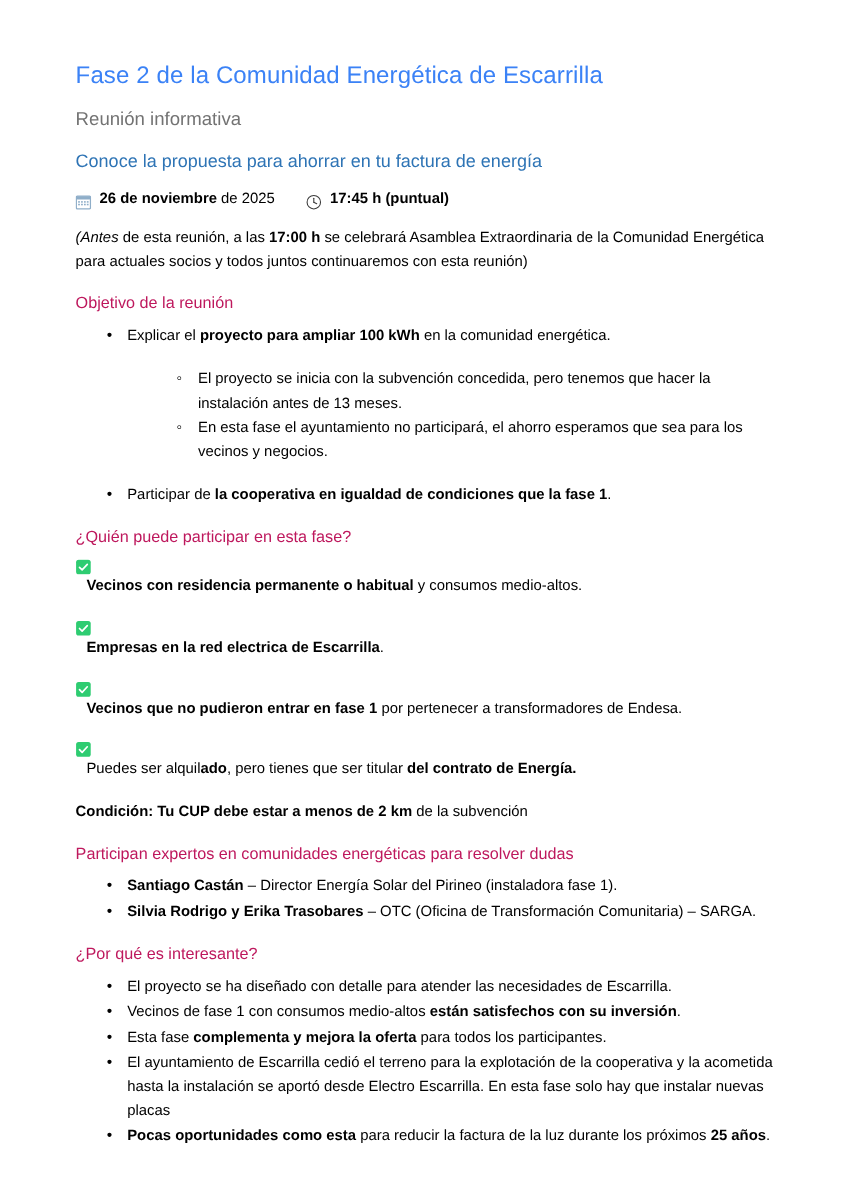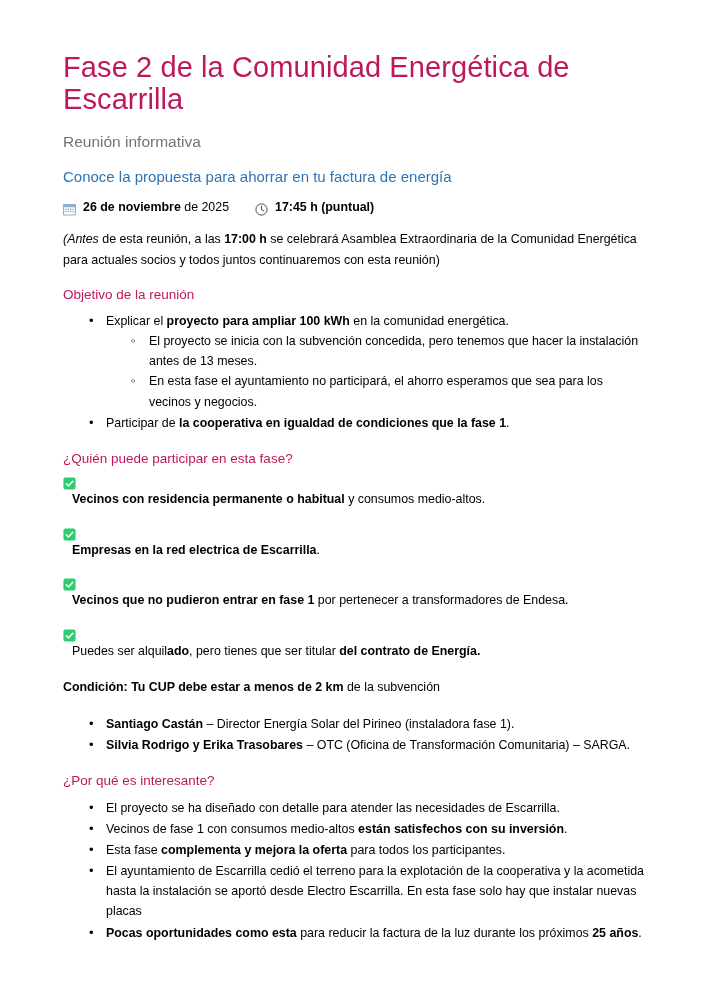--- a/index.html
+++ b/index.html
@@ -18,23 +18,23 @@
     position: relative;
     width: 707px;
     height: 1000px;
     box-sizing: border-box;
     padding: 52px 62px 0 63px;
     overflow: hidden;
   }
 
   
   .doc-title {
-    font-size: 29px;
+    font-size: 20px;
     font-weight: 400;
-    color: #be185d;
+    color: #3b82f6;
     letter-spacing: 0.1px;
     margin: 0 0 17px 0;
     line-height: 1.1;
   }
   .doc-subtitle {
     font-size: 15.5px;
     font-weight: 400;
     color: #737373;
     margin: 0 0 17px 0;
     line-height: 1.15;
@@ -103,21 +103,21 @@
   ul.lvl1 > li::before {
     content: "\2022";
     position: absolute;
     left: 26px;
     top: -1px;
     font-size: 13px;
     color: #000;
   }
   ul.lvl2 {
     list-style: none;
-    margin: 0;
+    margin: 16px;
     padding: 0;
   }
   ul.lvl2 > li {
     position: relative;
     padding-left: 43px;
     font-size: 12.4px;
     line-height: 1.62;
   }
   ul.lvl2 > li::before {
     content: "\25E6";
@@ -242,20 +242,21 @@
   <div class="check-item">
     <svg class="check-icon" viewBox="0 0 16 16" aria-hidden="true">
       <rect x="0.5" y="0.5" width="15" height="15" rx="2.6" fill="#2ecc71"></rect>
       <polyline points="4,8.3 6.7,11 12,5.3" fill="none" stroke="#ffffff" stroke-width="1.7" stroke-linecap="round" stroke-linejoin="round"></polyline>
     </svg>
     <span class="check-text"><span>Puedes ser alquil</span><b>ado</b><span>, pero tienes que ser titular </span><b>del contrato de Energía.</b></span>
   </div>
 
   <p class="condition-line"><b>Condición: Tu CUP debe estar a menos de 2 km</b><span> de la subvención</span></p>
 
+  <h4 class="h-blue-bold">Participan expertos en comunidades energéticas para resolver dudas</h4>
 
   <ul class="lvl1">
     <li><b>Santiago Castán</b><span> – Director Energía Solar del Pirineo (instaladora fase 1).</span></li>
     <li><b>Silvia Rodrigo y Erika Trasobares</b><span> – OTC (Oficina de Transformación Comunitaria) – SARGA.</span></li>
   </ul>
 
   <div class="spacer-md"></div>
 
   <h4 class="h-blue-bold">¿Por qué es interesante?</h4>
 

